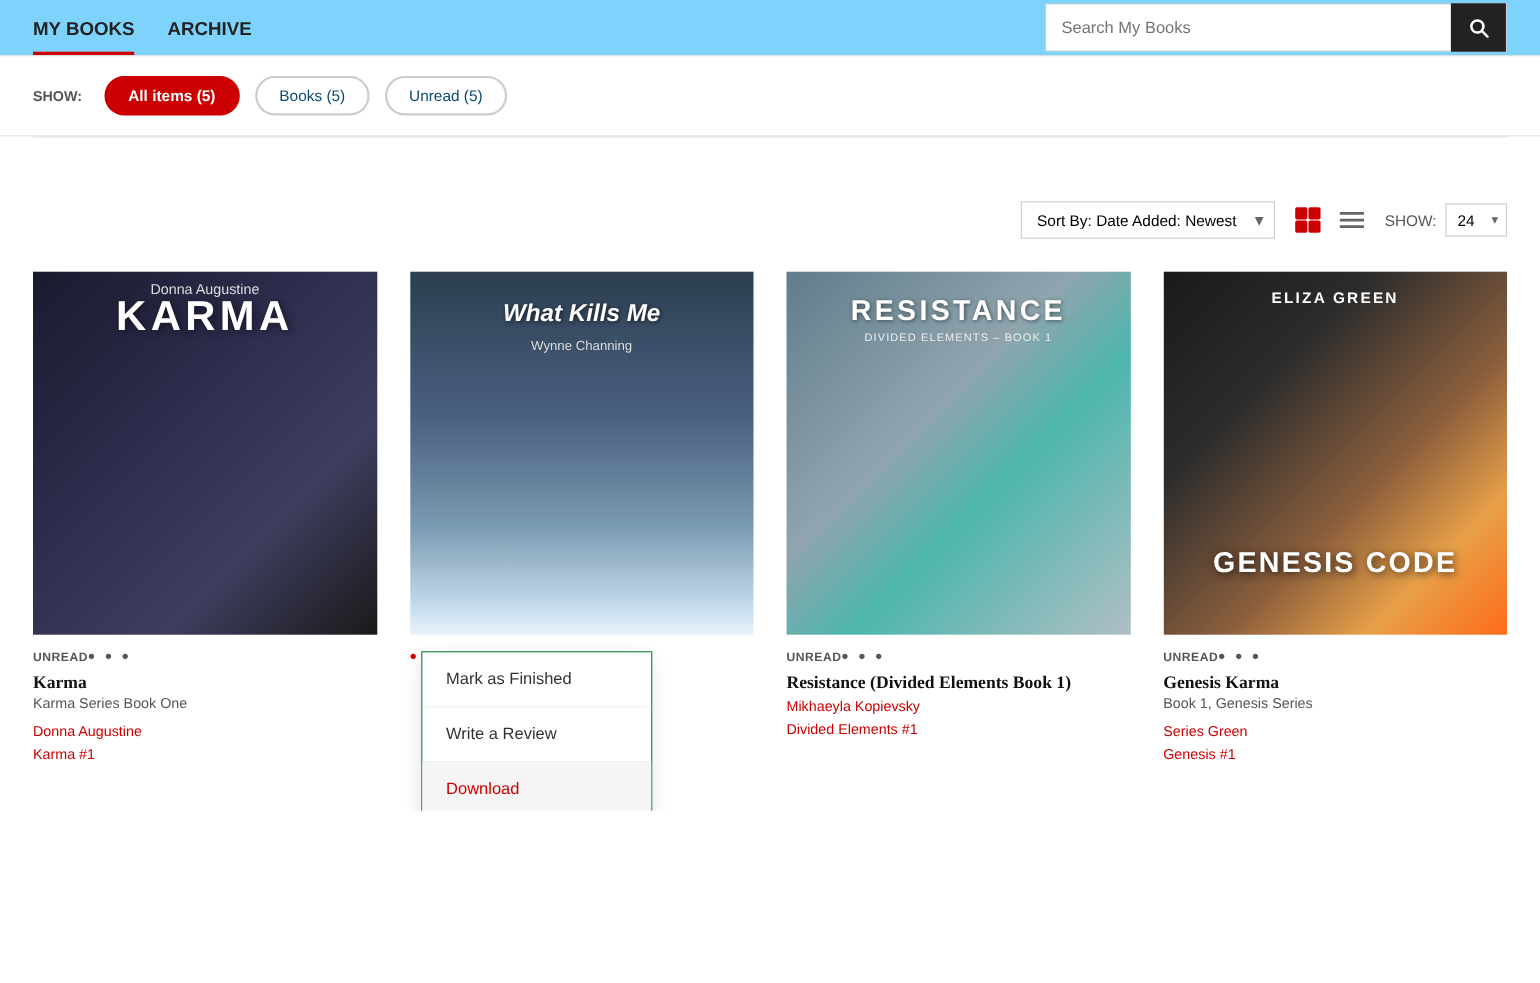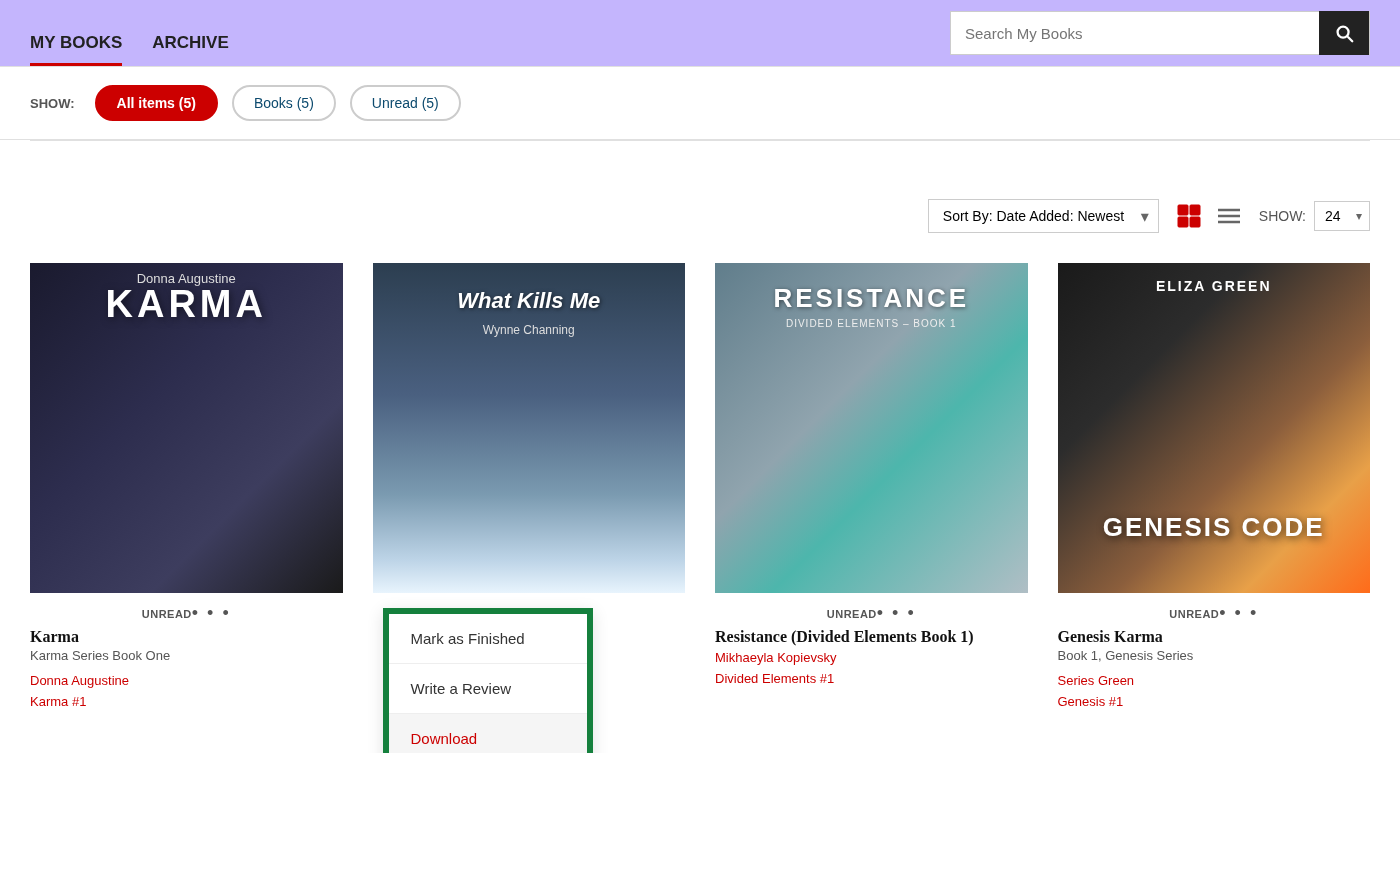--- a/index.html
+++ b/index.html
@@ -4,22 +4,22 @@
   <style>
     * { box-sizing: border-box; margin: 0; padding: 0; }
     body { font-family: Arial, sans-serif; background: #fff; color: #333; }
 
     
     .header {
       display: flex;
       align-items: center;
       justify-content: space-between;
       padding: 0 30px;
-      height: 67px;
-      background: #c4b5fd;
+      height: 51px;
+      background: #7dd3fc;
       border-bottom: 1px solid #e0e0e0;
     }
     .header-nav {
       display: flex;
       align-items: flex-end;
       gap: 30px;
       height: 100%;
     }
     .nav-item {
       font-size: 17px;
@@ -180,21 +180,21 @@
     .book-cover {
       width: 100%;
       height: 330px;
       object-fit: cover;
       display: block;
       background: #ccc;
     }
     .book-meta-row {
       display: flex;
       align-items: center;
-      justify-content: center;
+      justify-content: flex-start;
       margin-top: 10px;
       margin-bottom: 4px;
     }
     .book-status {
       font-size: 11px;
       color: #555;
       letter-spacing: 0.5px;
       font-weight: bold;
     }
     .book-dots {
@@ -224,21 +224,21 @@
     }
 
     
     .context-menu {
       position: absolute;
       top: 355px;
       left: 50%;
       transform: translateX(-50%);
       width: 220px;
       background: #fff;
-      border: 6px solid #15803d;
+      border: 1px solid #15803d;
       box-shadow: 0 4px 16px rgba(0,0,0,0.12);
       z-index: 10;
     }
     .context-menu-item {
       padding: 16px 22px;
       font-size: 15px;
       color: #333;
       cursor: pointer;
       border-bottom: 1px solid #eee;
     }

